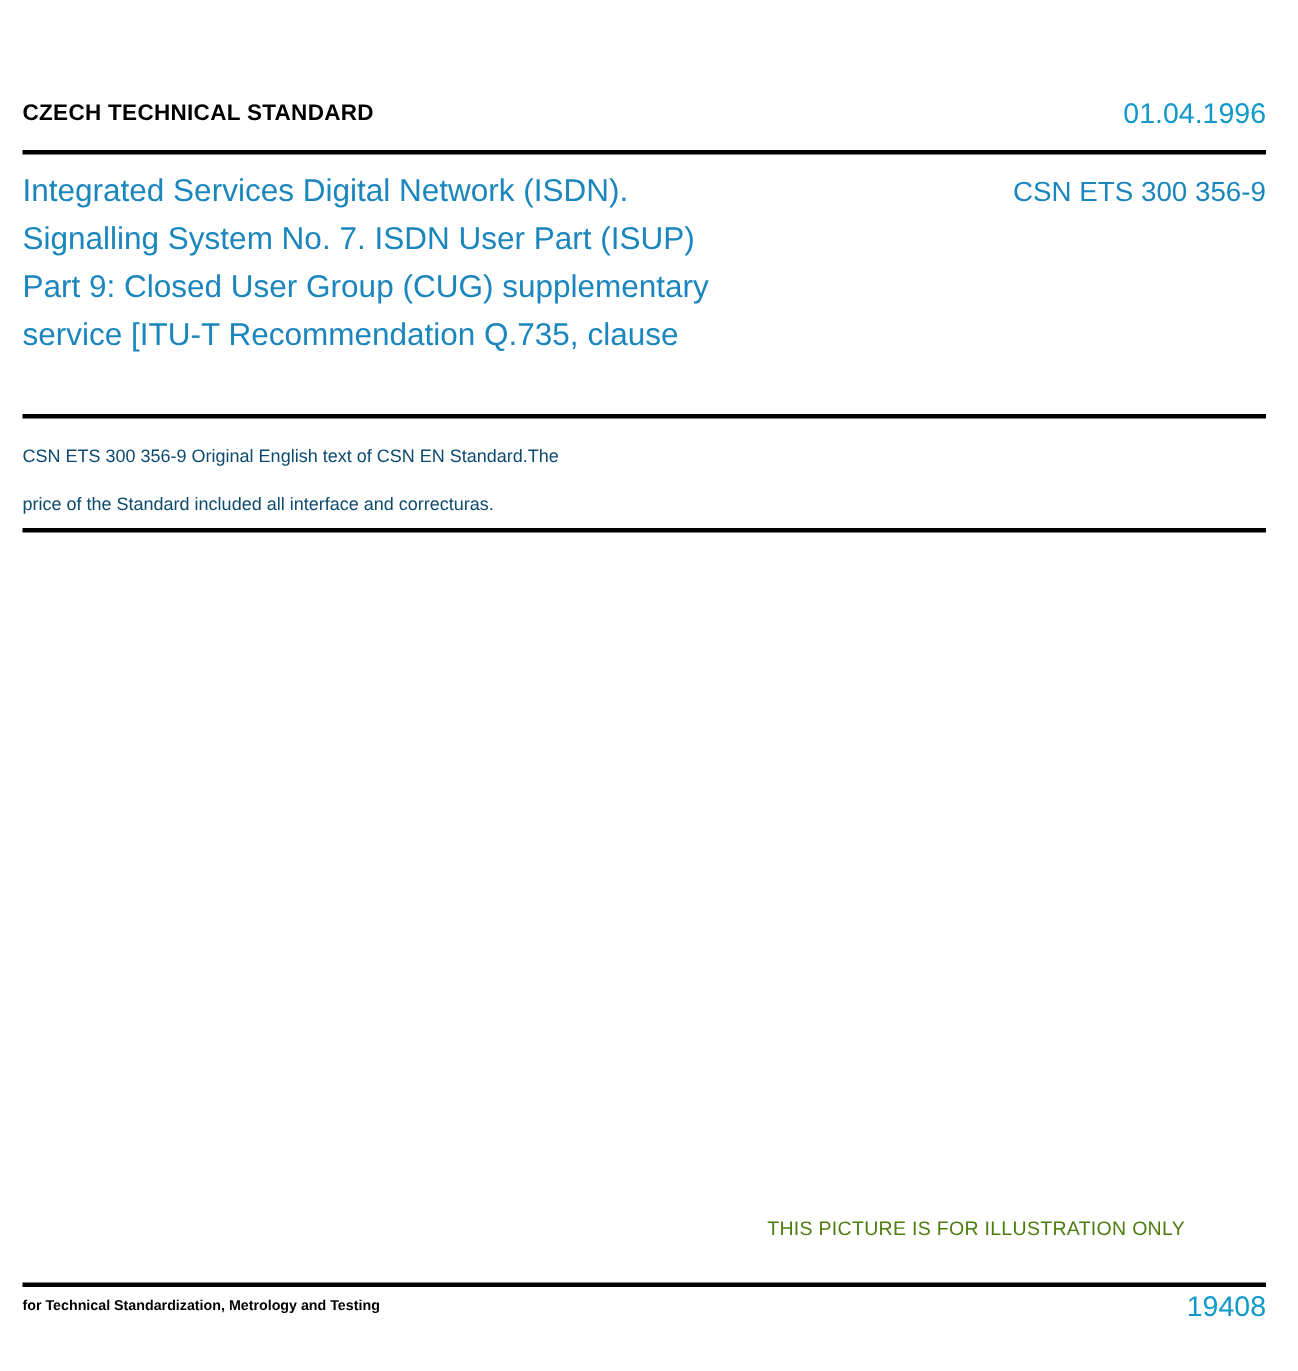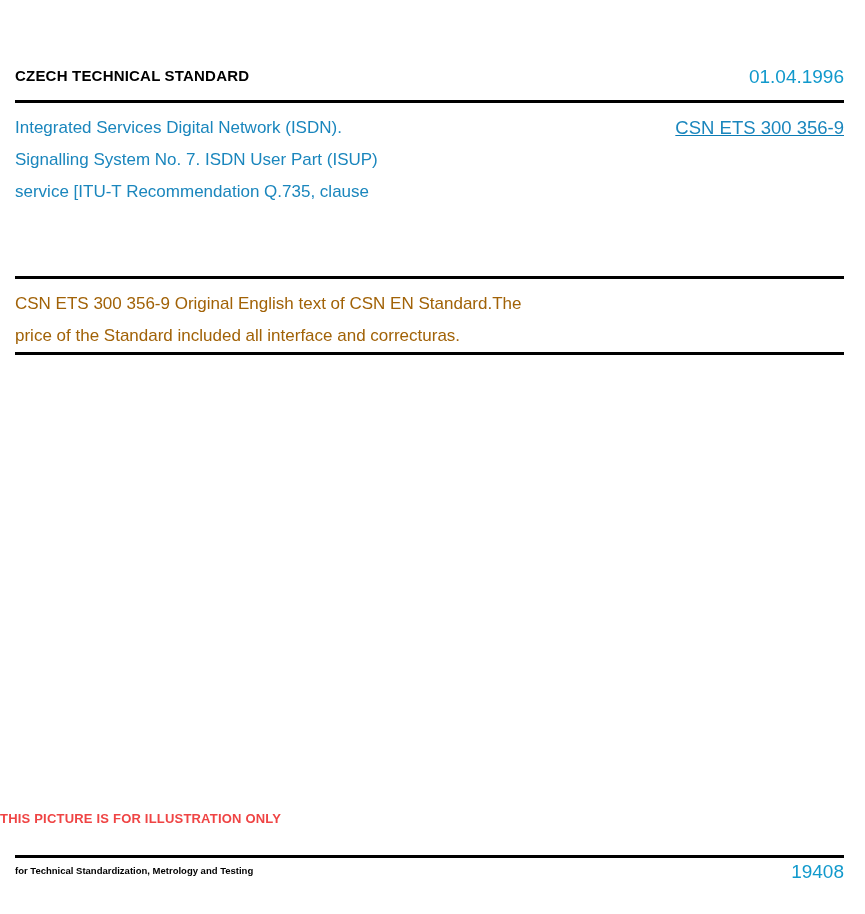--- a/index.html
+++ b/index.html
@@ -58,61 +58,61 @@
   .rule-bottom { top: 855px; height: 3px; }
 
   
   .title-block {
     position: absolute;
     left: 15px;
     top: 112px;
     width: 560px;
   }
   .title-block .line {
-    font-size: 17px;
+    font-size: 21px;
     line-height: 32px;
     color: #1a86bd;
     white-space: nowrap;
   }
   .code-block {
     position: absolute;
     right: 21px;
     top: 112px;
     text-align: center;
-    text-decoration: underline;
   }
   .code-block .line {
     font-size: 18.5px;
     line-height: 32px;
     color: #1a86bd;
     white-space: nowrap;
   }
 
   
   .note-block {
     position: absolute;
     left: 15px;
     top: 288px;
     width: 810px;
   }
   .note-block .line {
-    font-size: 17px;
+    font-size: 12px;
     line-height: 32px;
-    color: #a16207;
+    color: #0c4a6e;
   }
 
   
   .illus-note {
     position: absolute;
     left: 0;
     top: 811px;
     width: 790px;
+    text-align: right;
     font-size: 13px;
-    font-weight: bold;
-    color: #ef4444;
+    font-weight: normal;
+    color: #4d7c0f;
     letter-spacing: 0.2px;
   }
 
   
   .footer-text {
     position: absolute;
     left: 15px;
     top: 864px;
     width: 600px;
     font-size: 9.5px;
@@ -149,20 +149,21 @@
   <div class="header-row">
     <div class="std-label">CZECH TECHNICAL STANDARD</div>
     <div class="std-date">01.04.1996</div>
   </div>
 
   <div class="rule-thick rule-1"></div>
 
   <div class="title-block">
     <div class="line">Integrated Services Digital Network (ISDN).</div>
     <div class="line">Signalling System No. 7. ISDN User Part (ISUP)</div>
+    <div class="line">Part 9: Closed User Group (CUG) supplementary</div>
     <div class="line">service [ITU-T Recommendation Q.735, clause</div>
   </div>
 
   <div class="code-block">
     <div class="line">CSN ETS 300 356-9</div>
   </div>
 
   <div class="rule-thick rule-2"></div>
 
   <div class="note-block">

